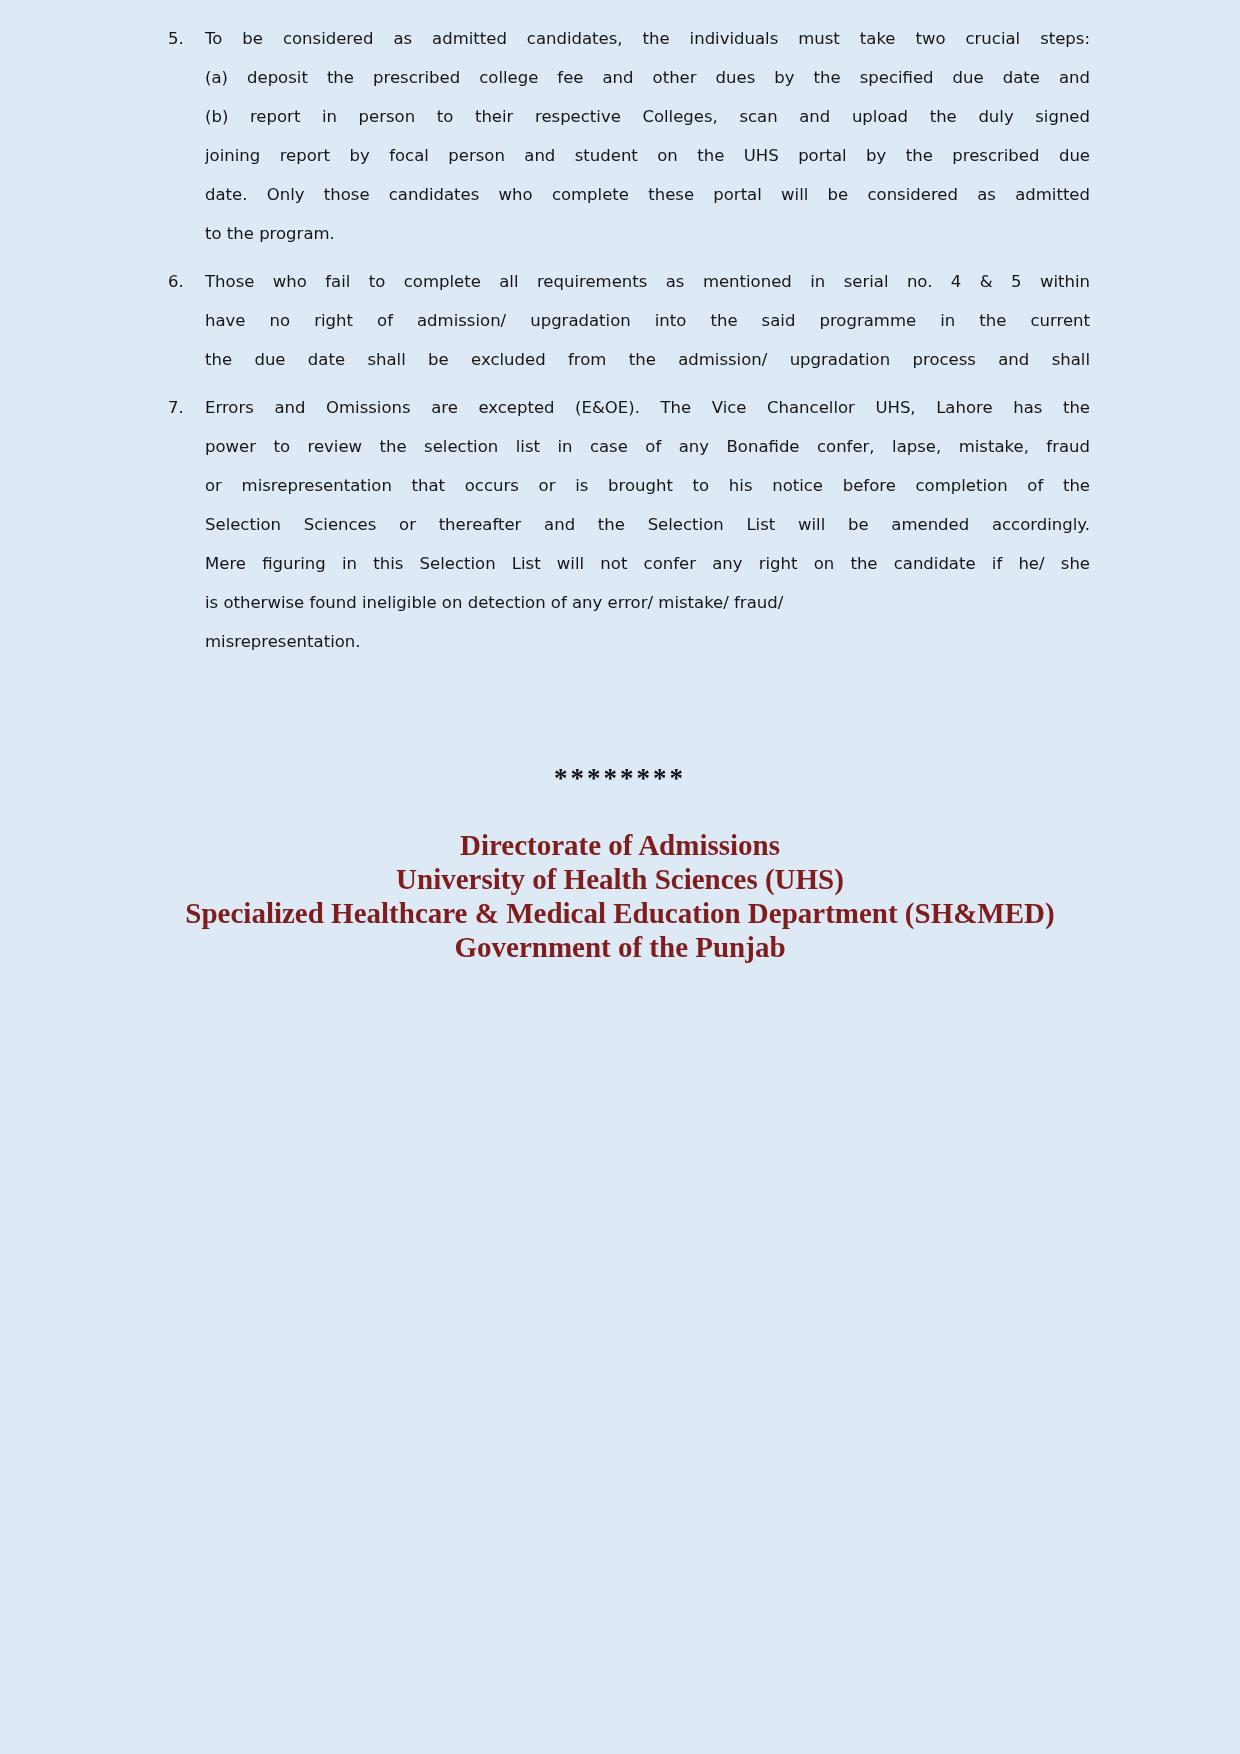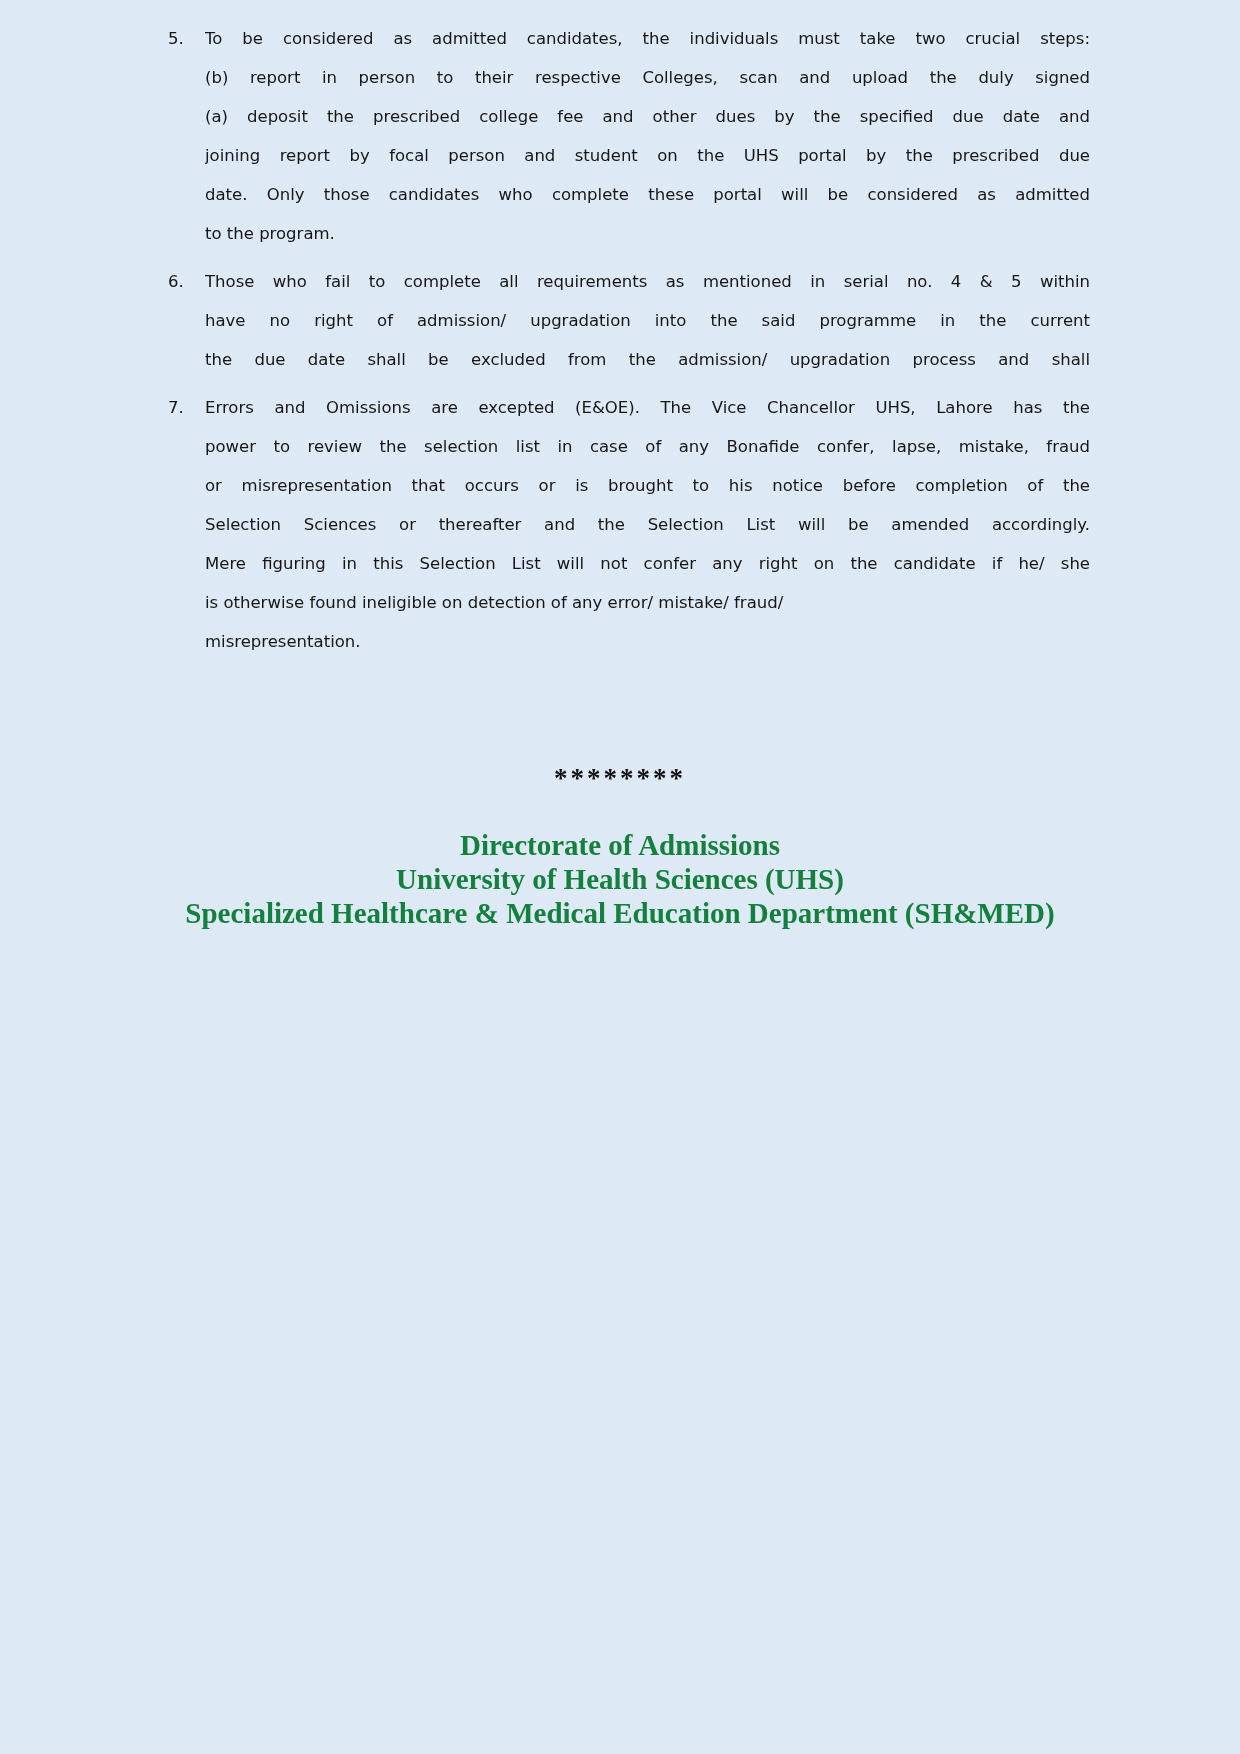--- a/index.html
+++ b/index.html
@@ -64,36 +64,36 @@
   .signature {
     position: absolute;
     top: 828px;
     left: 0;
     width: 1240px;
     text-align: center;
     font-family: "Liberation Serif", "DejaVu Serif", serif;
     font-weight: bold;
     font-size: 29px;
     line-height: 34px;
-    color: #15803d;
+    color: #7f1d1d;
   }
 </style>
 </head>
 <body>
 
 <div class="page">
 
   <div class="content">
 
     <div class="list-item">
       <div class="num">5.</div>
       <div>
         <div class="jline">To be considered as admitted candidates, the individuals must take two crucial steps:</div>
+        <div class="jline">(a) deposit the prescribed college fee and other dues by the specified due date and</div>
         <div class="jline">(b) report in person to their respective Colleges, scan and upload the duly signed</div>
-        <div class="jline">(a) deposit the prescribed college fee and other dues by the specified due date and</div>
         <div class="jline">joining report by focal person and student on the UHS portal by the prescribed due</div>
         <div class="jline">date. Only those candidates who complete these portal will be considered as admitted</div>
         <div class="lline">to the program.</div>
       </div>
     </div>
 
     <div class="list-item">
       <div class="num">6.</div>
       <div>
         <div class="jline">Those who fail to complete all requirements as mentioned in serial no. 4 &amp; 5 within</div>
@@ -116,15 +116,16 @@
     </div>
 
   </div>
 
   <div class="separator">********</div>
 
   <div class="signature">
     <div>Directorate of Admissions</div>
     <div>University of Health Sciences (UHS)</div>
     <div>Specialized Healthcare &amp; Medical Education Department (SH&amp;MED)</div>
+    <div>Government of the Punjab</div>
   </div>
 
 </div>
 
 </body></html>

